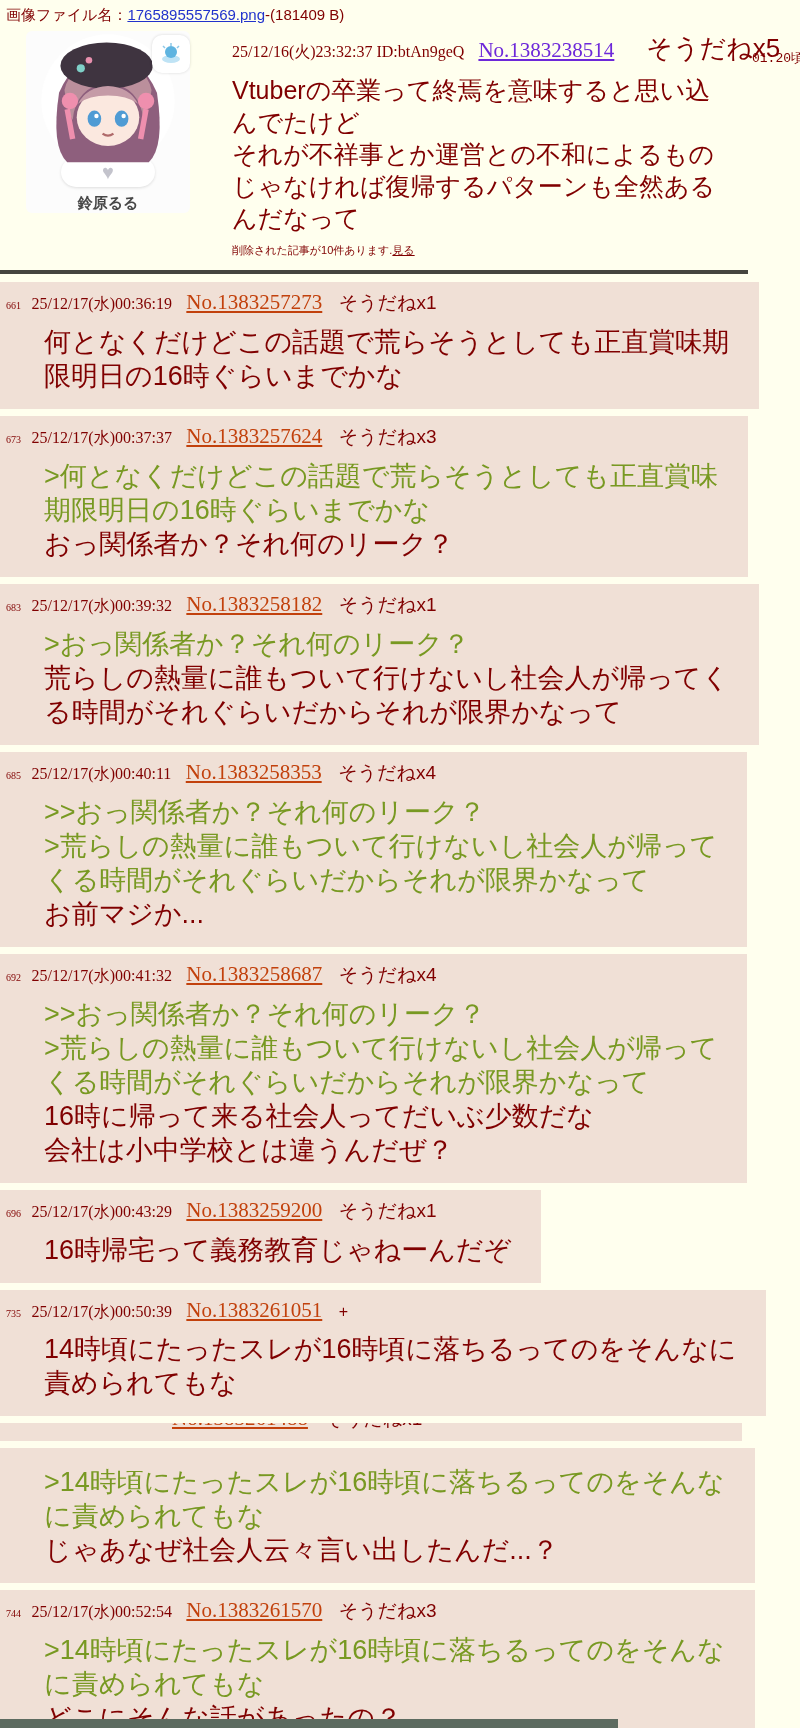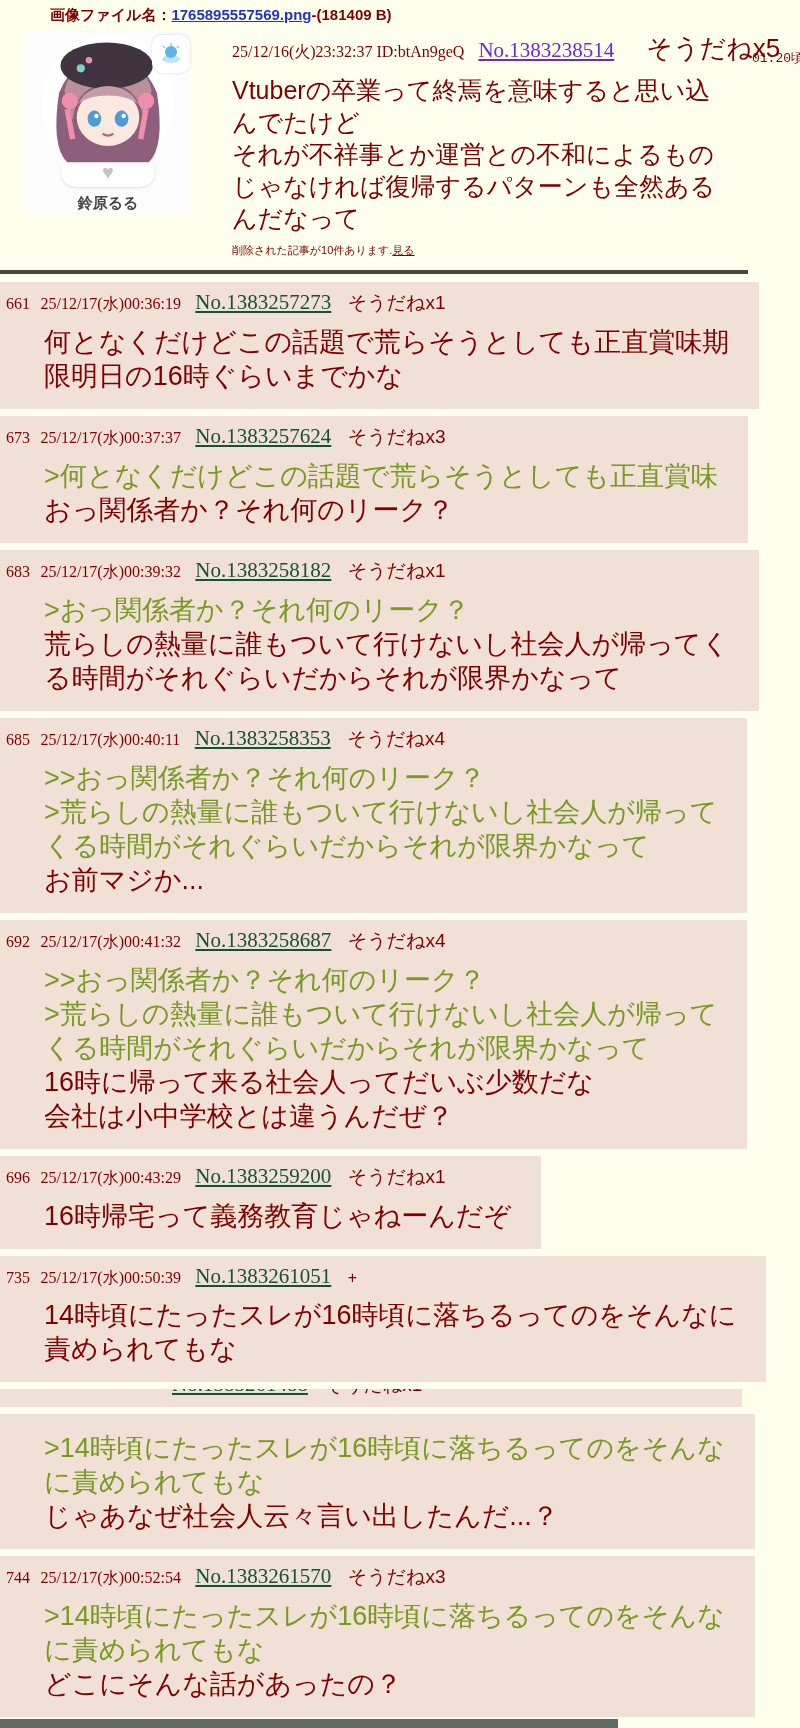--- a/index.html
+++ b/index.html
@@ -1,20 +1,20 @@
 <!DOCTYPE html>
 <html><head>
 <meta charset="utf-8">
 <style>
   html,body{margin:0;padding:0;}
   .page{position:relative;width:800px;height:1728px;background:#ffffee;overflow:hidden;
         font-family:"Liberation Sans",sans-serif;color:#800000;}
 
   
-  .file-line{padding:6px 0 2px 6px;font-size:15px;font-weight:bold;color:#800000;margin-left:44px;}
+  .file-line{padding:6px 0 2px 6px;font-size:15px;font-weight:normal;color:#800000;}
   .file-line a{color:#2233cc;text-decoration:underline;cursor:pointer;}
 
   
   .op{position:relative;display:flex;padding:4px 0 0 26px;}
   .thumb-card{position:relative;width:164px;height:180px;background:#fcfcfc;border-radius:6px;
               text-align:center;padding-top:2px;cursor:pointer;}
   .avatar{width:136px;height:136px;margin:0 auto;display:block;}
   .badge{position:absolute;top:4px;right:0px;width:38px;height:38px;background:#ffffff;
          border-radius:10px;box-shadow:0 0 3px rgba(0,0,0,.15);display:flex;align-items:center;justify-content:center;}
   .heart-pill{width:94px;height:30px;background:#ffffff;border-radius:16px;margin:-12px auto 0;
@@ -30,24 +30,24 @@
   .deleted{margin-top:9px;font-size:11px;}
   .deleted a{color:#800000;text-decoration:underline;cursor:pointer;}
   .expire{position:absolute;top:22px;left:752px;font-family:Liberation Mono, monospace;
           font-size:13px;white-space:nowrap;}
 
   .sep-bar{height:4px;background:#45453f;width:748px;margin:12px 0 8px 0;}
 
   
   .reply{background:#f0e0d6;display:table;margin:0 0 7px 0;padding:8px 30px 16px 6px;}
   .reply-header{white-space:nowrap;}
-  .idx{font-family:"Liberation Serif",serif;font-size:16px;}
+  .idx{font-family:"Liberation Serif",serif;font-size:10px;}
   .rdate{font-family:"Liberation Serif",serif;font-size:16px;margin-left:6px;}
   .rno{font-family:"Liberation Serif",serif;font-size:21px;text-decoration:underline;
-       margin-left:10px;color:#14532d;cursor:pointer;}
+       margin-left:10px;color:#c2410c;cursor:pointer;}
   .soudane{font-size:19px;margin-left:12px;cursor:pointer;}
   .soudane.plus{font-size:16px;}
   .reply-body{margin:9px 0 0 38px;font-size:27px;line-height:34px;}
   .line{white-space:nowrap;}
   .line.quote{color:#789922;}
 
   .reply.clipped{height:13px;overflow:hidden;padding:0 30px 0 6px;width:706px;}
   .reply.clipped .reply-header{margin-top:-17px;padding-left:150px;}
 
   .bottom-strip{position:absolute;left:0;bottom:0;width:618px;height:9px;background:#5d6b60;}
@@ -133,20 +133,21 @@
 
   <div class="reply">
     <div class="reply-header">
       <span class="idx">673</span>
       <span class="rdate">25/12/17(水)00:37:37</span>
       <a class="rno">No.1383257624</a>
       <span class="soudane">そうだねx3</span>
     </div>
     <div class="reply-body">
           <div class="line quote">&gt;何となくだけどこの話題で荒らそうとしても正直賞味</div>
+          <div class="line quote">期限明日の16時ぐらいまでかな</div>
           <div class="line">おっ関係者か？それ何のリーク？</div>
         </div>
   </div>
 
   <div class="reply">
     <div class="reply-header">
       <span class="idx">683</span>
       <span class="rdate">25/12/17(水)00:39:32</span>
       <a class="rno">No.1383258182</a>
       <span class="soudane">そうだねx1</span>

